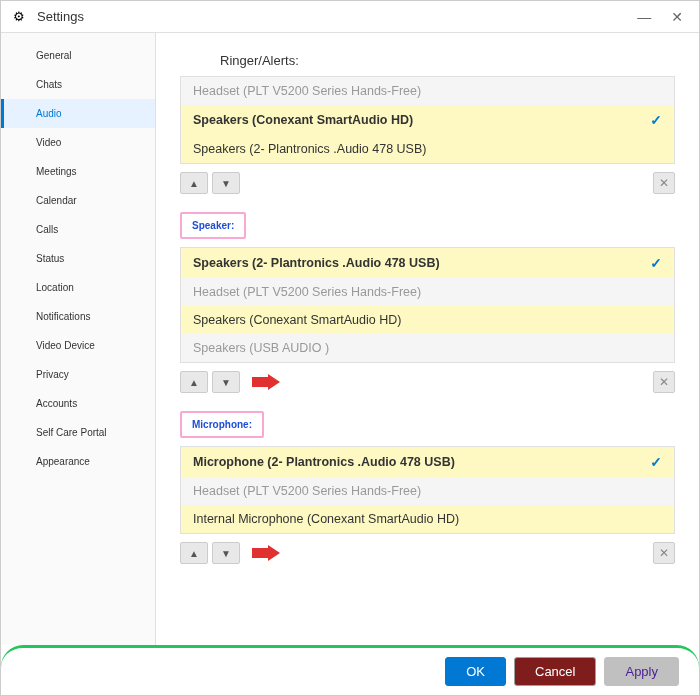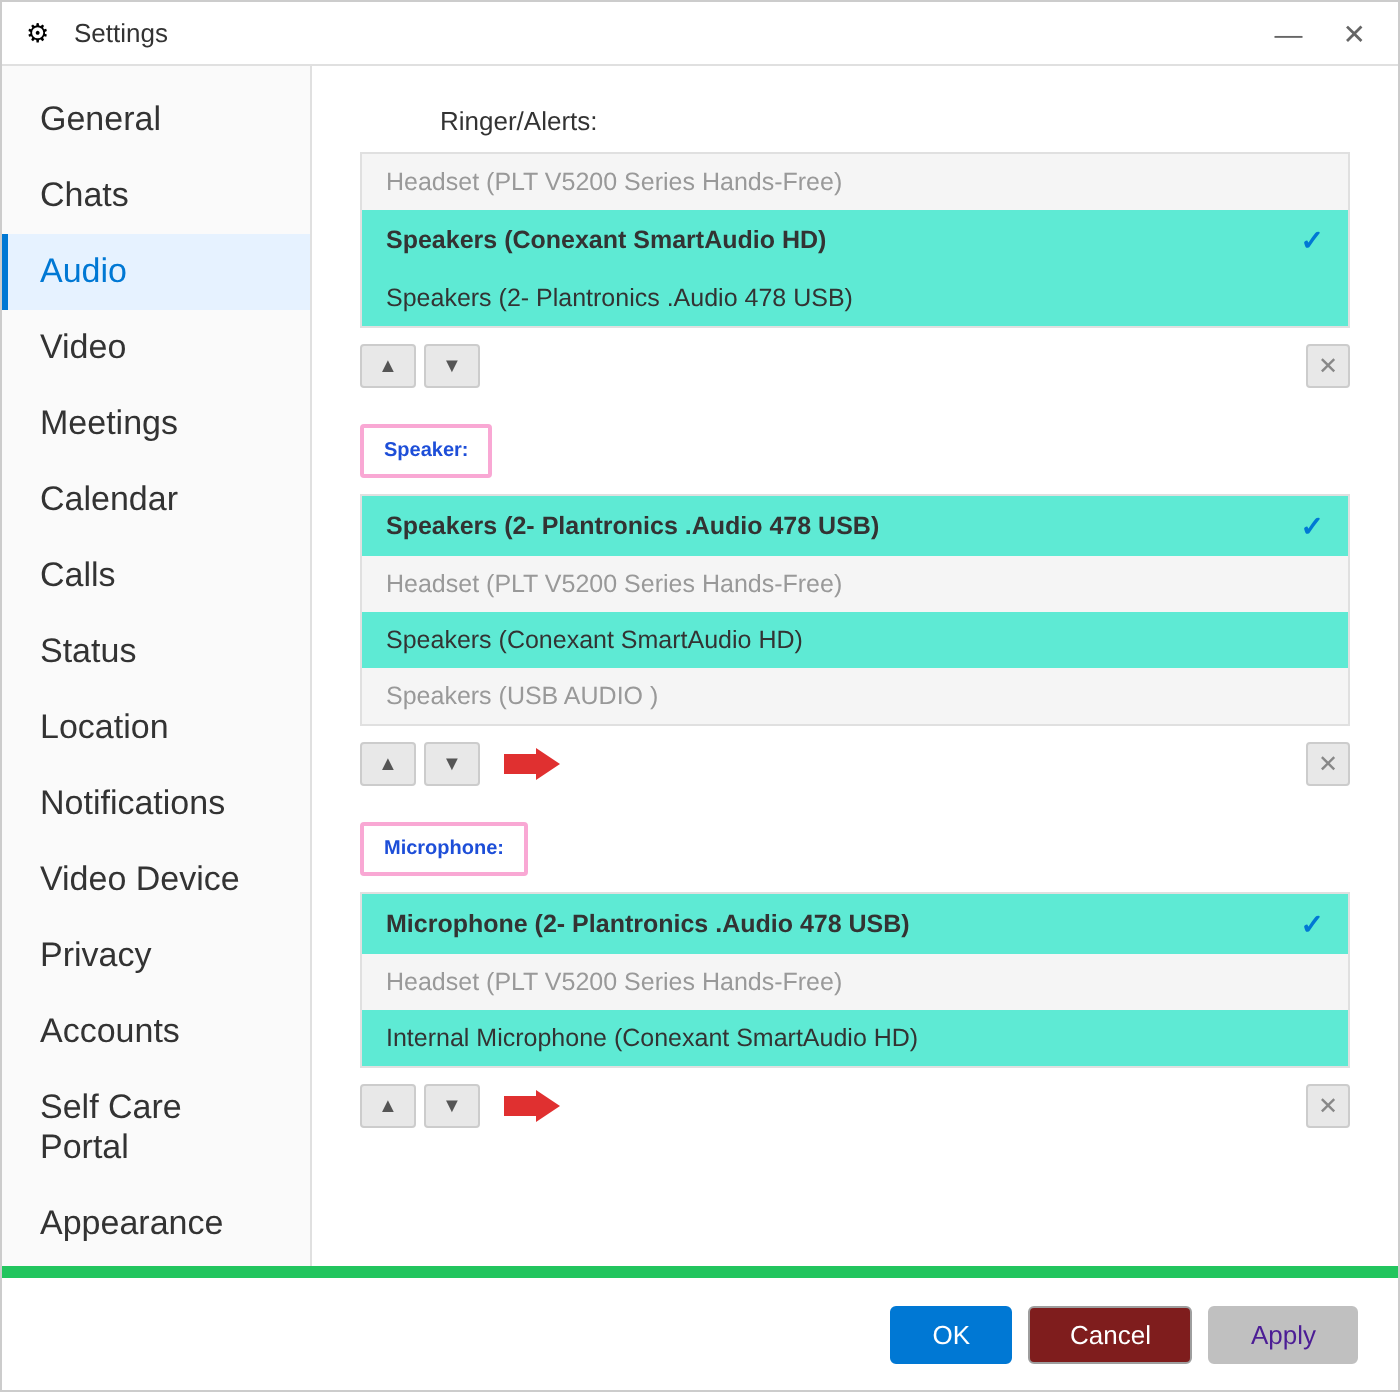--- a/index.html
+++ b/index.html
@@ -66,24 +66,24 @@
     }
     .sidebar {
       width: 155px;
       background: #fafafa;
       border-right: 1px solid #e0e0e0;
       padding: 8px 0;
       overflow-y: auto;
       flex-shrink: 0;
     }
     .sidebar-item {
-      padding: 9px 16px;
+      padding: 9px 32px;
       cursor: pointer;
       color: #333;
-      font-size: 17px;
+      font-size: 10px;
       border-left: 3px solid transparent;
     }
     .sidebar-item.active {
       background: #e6f2ff;
       border-left: 3px solid #0078d4;
       color: #0078d4;
       font-weight: 500;
     }
     .content-area {
       flex: 1;
@@ -115,21 +115,21 @@
     .device-item.selected {
       background: #ffffff;
       font-weight: 600;
       color: #222;
     }
     .device-item.dimmed {
       color: #999;
       font-style: normal;
     }
     .device-item.normal {
-      background: #5eead4;
+      background: #fef9c3;
       color: #333;
       align-items: center;
     }
     .checkmark {
       color: #0078d4;
       font-size: 14px;
       font-weight: bold;
     }
     .controls-row {
       display: flex;
@@ -171,29 +171,30 @@
       border: 2px solid #f9a8d4;
       border-radius: 2px;
       padding: 6px 10px;
       margin-bottom: 8px;
       display: inline-block;
       font-size: 10px;
       font-weight: 600;
       color: #1d4ed8;
     }
     .footer {
-      height: 62px;
-      background: #ffffff;
-      border-top: 6px solid #22c55e;
+      height: 50px;
+      background: #ffffff;
+      border-top: 3px solid #22c55e;
       display: flex;
       align-items: center;
       justify-content: flex-end;
       padding: 0 20px;
       gap: 8px;
       flex-shrink: 0;
+      border-radius: 22px;
     }
     .footer-btn {
       padding: 6px 20px;
       border-radius: 3px;
       cursor: pointer;
       font-size: 13px;
       border: 1px solid transparent;
     }
     .btn-ok {
       background: #0078d4;

